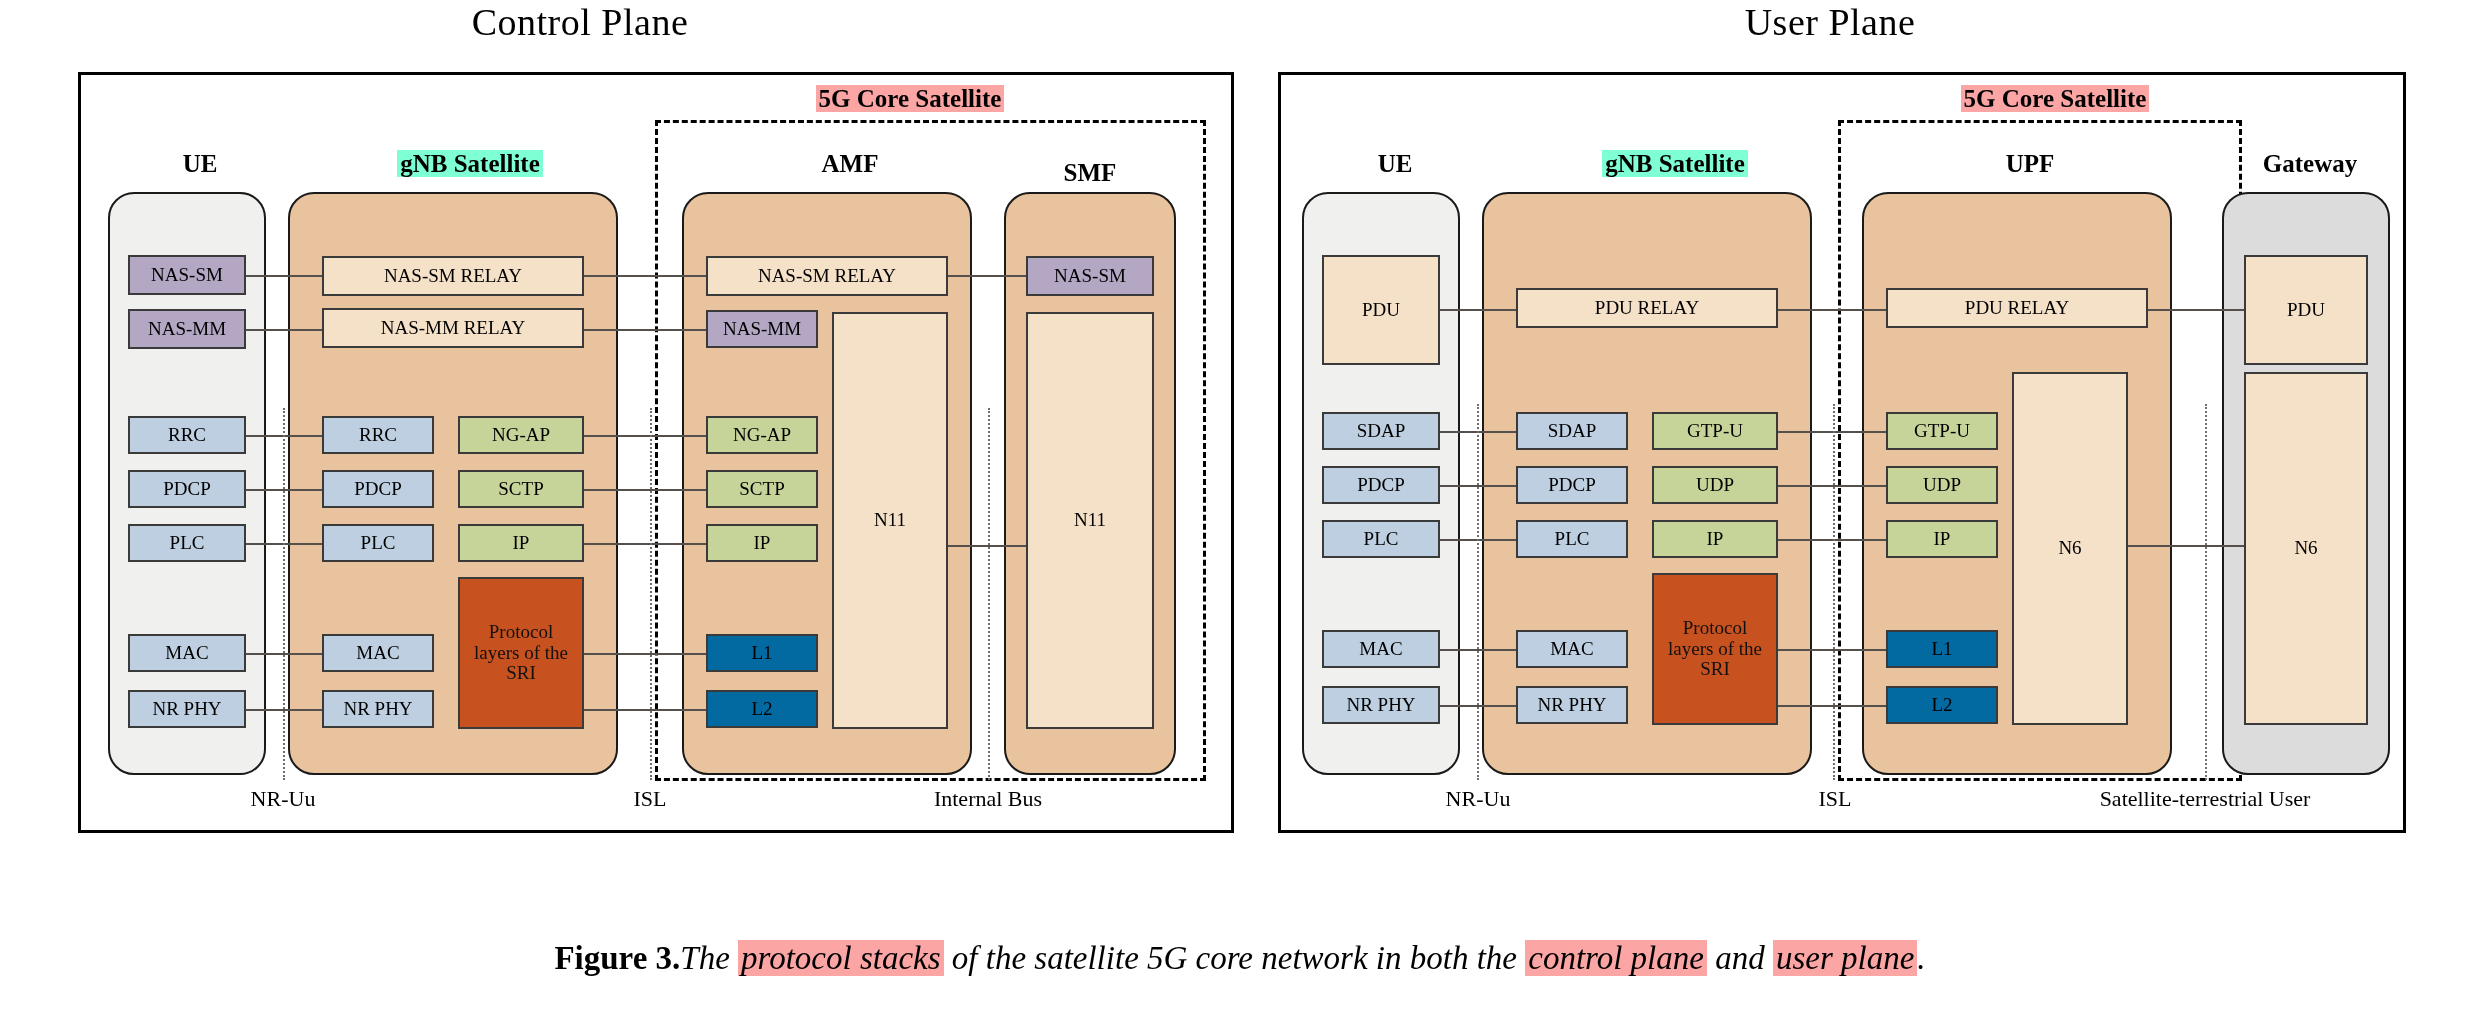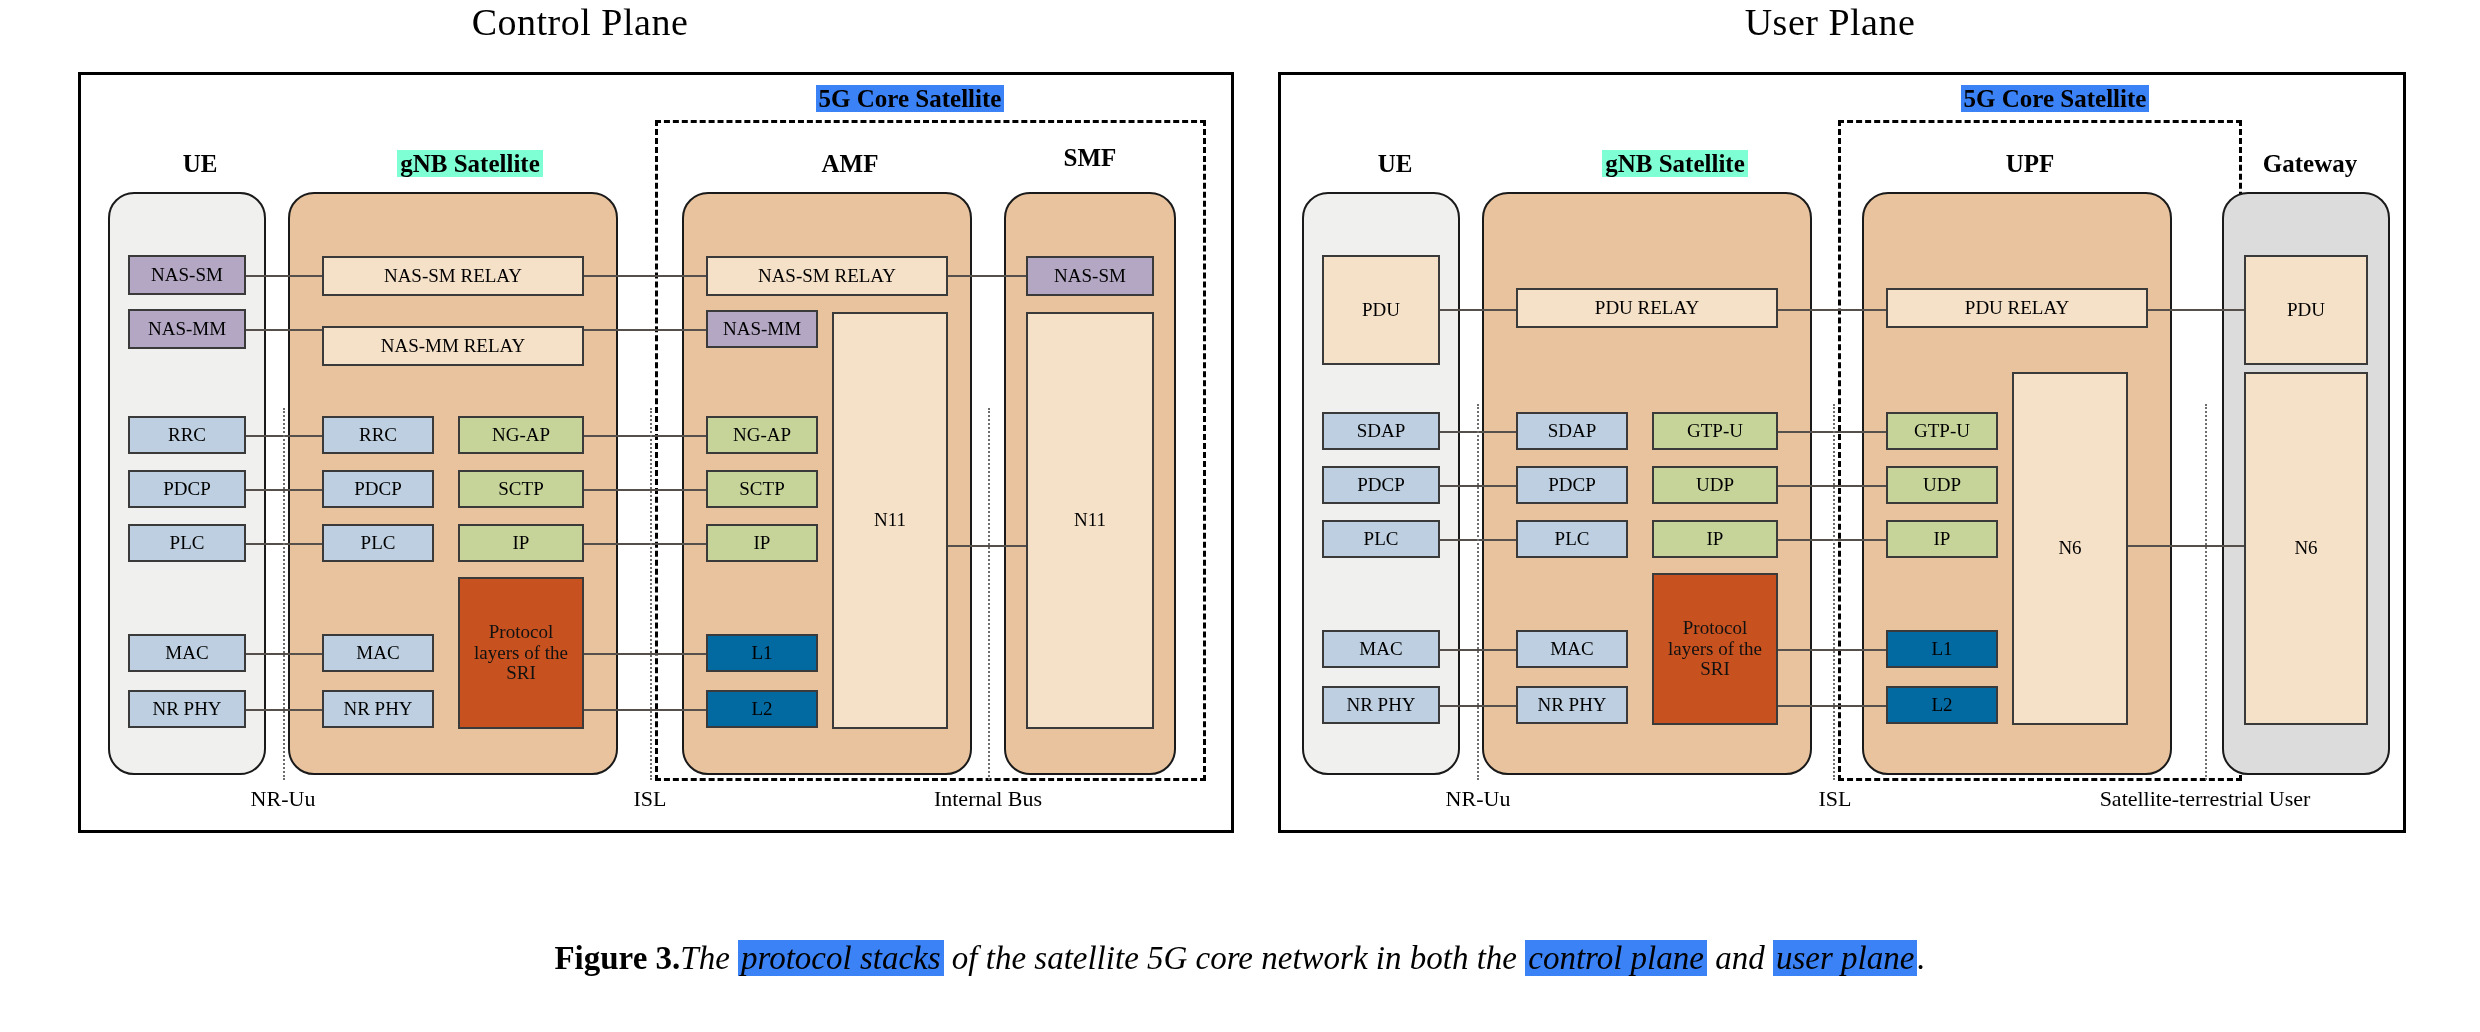--- a/index.html
+++ b/index.html
@@ -3,21 +3,21 @@
 <meta charset="utf-8">
 <style>
   html,body{margin:0;padding:0;background:#ffffff;}
   body{width:2480px;height:1032px;font-family:"Liberation Serif",serif;color:#000;}
   .page{position:relative;width:2480px;height:1032px;overflow:hidden;}
 
   .plane-title{position:absolute;font-size:38px;font-weight:400;letter-spacing:.5px;text-align:center;font-family:"Liberation Serif",serif;}
 
   .panel{position:absolute;border:3px solid #000;background:#fff;}
 
-  .hl-yellow{background:#3b82f6;padding:0 3px;font-weight:bold;}
+  .hl-yellow{background:#fca5a5;padding:0 3px;font-weight:bold;}
   .hl-green{background:#7fffd4;padding:0 3px;font-weight:bold;text-align:center;}
 
   .node-label{position:absolute;font-size:25px;font-weight:bold;text-align:center;white-space:nowrap;font-family:"Liberation Serif",serif;}
 
   .core-dash{position:absolute;border:3px dashed #000;background:transparent;}
 
   
   .stack{position:absolute;border:2.5px solid #1a1a1a;border-radius:26px;box-sizing:border-box;}
   .stack.ue{background:#f0f0ee;}
   .stack.gnb{background:#e8c39e;}
@@ -57,34 +57,34 @@
   <div class="node-label" style="left:700px;top:85px;width:420px;">
     <span class="hl-yellow">5G Core Satellite</span>
   </div>
   <div class="core-dash" style="left:655px;top:120px;width:545px;height:655px;"></div>
 
   <div class="node-label" style="left:110px;top:150px;width:180px;">UE</div>
   <div class="node-label" style="left:290px;top:150px;width:360px;">
     <span class="hl-green">gNB Satellite</span>
   </div>
   <div class="node-label" style="left:700px;top:150px;width:300px;text-align:center;">AMF</div>
-  <div class="node-label" style="left:1000px;top:144px;width:180px;">SMF</div>
+  <div class="node-label" style="left:1000px;top:159px;width:180px;">SMF</div>
 
   <div class="stack ue" style="left:108px;top:192px;width:158px;height:583px;"></div>
   <div class="pbox c-purple" style="left:128px;top:255px;width:118px;height:40px;">NAS-SM</div>
   <div class="pbox c-purple" style="left:128px;top:309px;width:118px;height:40px;">NAS-MM</div>
   <div class="pbox c-blue" style="left:128px;top:416px;width:118px;height:38px;">RRC</div>
   <div class="pbox c-blue" style="left:128px;top:470px;width:118px;height:38px;">PDCP</div>
   <div class="pbox c-blue" style="left:128px;top:524px;width:118px;height:38px;">PLC</div>
   <div class="pbox c-blue" style="left:128px;top:634px;width:118px;height:38px;">MAC</div>
   <div class="pbox c-blue" style="left:128px;top:690px;width:118px;height:38px;">NR PHY</div>
 
   <div class="stack gnb" style="left:288px;top:192px;width:330px;height:583px;"></div>
   <div class="pbox c-cream" style="left:322px;top:256px;width:262px;height:40px;">NAS-SM RELAY</div>
-  <div class="pbox c-cream" style="left:322px;top:326px;width:262px;height:40px;">NAS-MM RELAY</div>
+  <div class="pbox c-cream" style="left:322px;top:308px;width:262px;height:40px;">NAS-MM RELAY</div>
 
   <div class="pbox c-blue" style="left:322px;top:416px;width:112px;height:38px;">RRC</div>
   <div class="pbox c-blue" style="left:322px;top:470px;width:112px;height:38px;">PDCP</div>
   <div class="pbox c-blue" style="left:322px;top:524px;width:112px;height:38px;">PLC</div>
   <div class="pbox c-blue" style="left:322px;top:634px;width:112px;height:38px;">MAC</div>
   <div class="pbox c-blue" style="left:322px;top:690px;width:112px;height:38px;">NR PHY</div>
 
   <div class="pbox c-green" style="left:458px;top:416px;width:126px;height:38px;">NG-AP</div>
   <div class="pbox c-green" style="left:458px;top:470px;width:126px;height:38px;">SCTP</div>
   <div class="pbox c-green" style="left:458px;top:524px;width:126px;height:38px;">IP</div>

